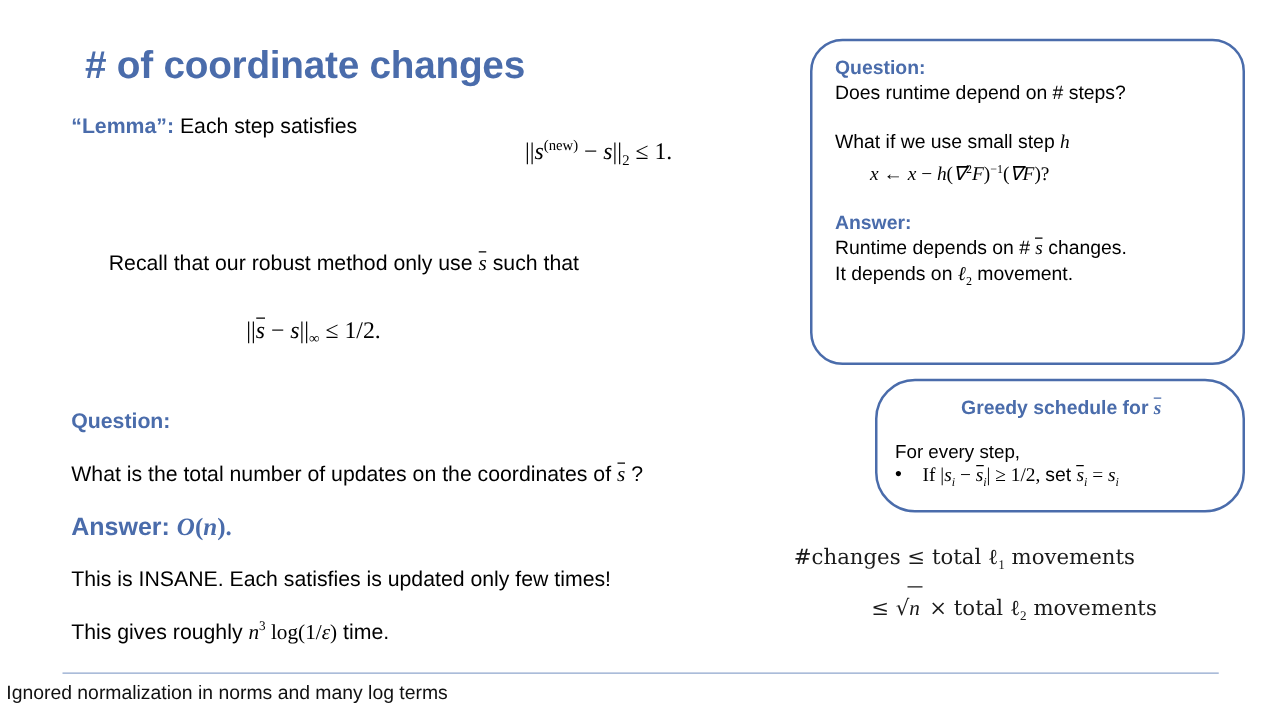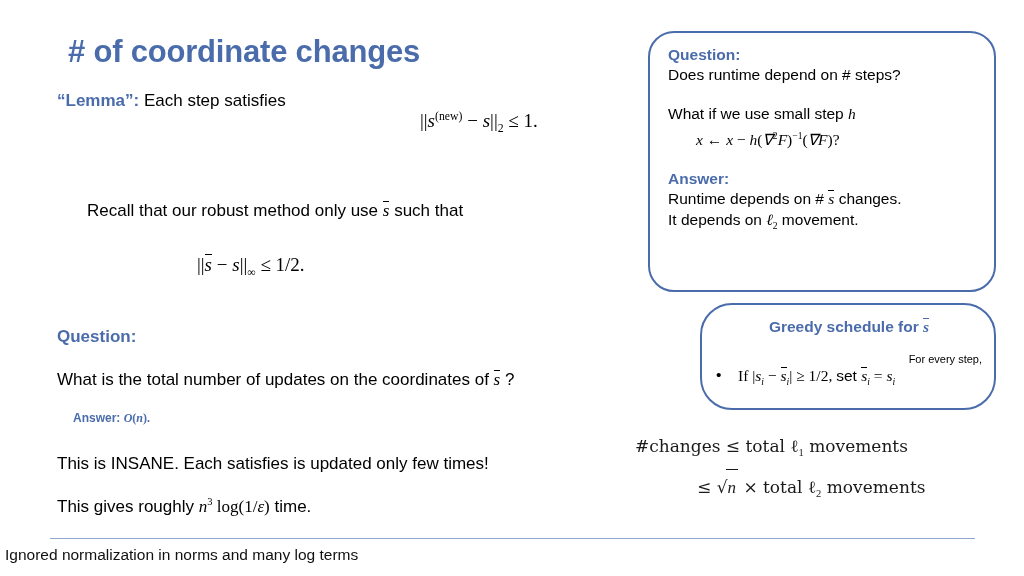--- a/index.html
+++ b/index.html
@@ -82,24 +82,23 @@
     color: #4a6cab;
   }
 
   #question-text-left {
     left: 57px; top: 369px;
     font-size: 17px;
   }
 
   #answer-left {
     left: 57px; top: 411px;
-    font-size: 12px;
-    font-weight: bold;
-    color: #4a6cab;
-    margin-left: 16px;
+    font-size: 20px;
+    font-weight: bold;
+    color: #4a6cab;
   }
   #answer-left .math { font-weight: bold; }
 
   #insane-line {
     left: 57px; top: 454px;
     font-size: 17px;
   }
 
   #time-line {
     left: 57px; top: 496px;
@@ -145,23 +144,22 @@
   }
 
   #greedy-title {
     text-align: center;
     font-size: 15.5px;
     font-weight: bold;
     color: #4a6cab;
     padding-top: 2px;
   }
   #greedy-forevery {
-    font-size: 11px;
+    font-size: 15px;
     padding-top: 17px;
-    text-align: right;
   }
   #greedy-bullet {
     font-size: 15.5px;
     padding-top: 1px;
     display: flex;
   }
   #greedy-bullet .dot { width: 22px; text-align: left; }
 
   
   #derivation {

